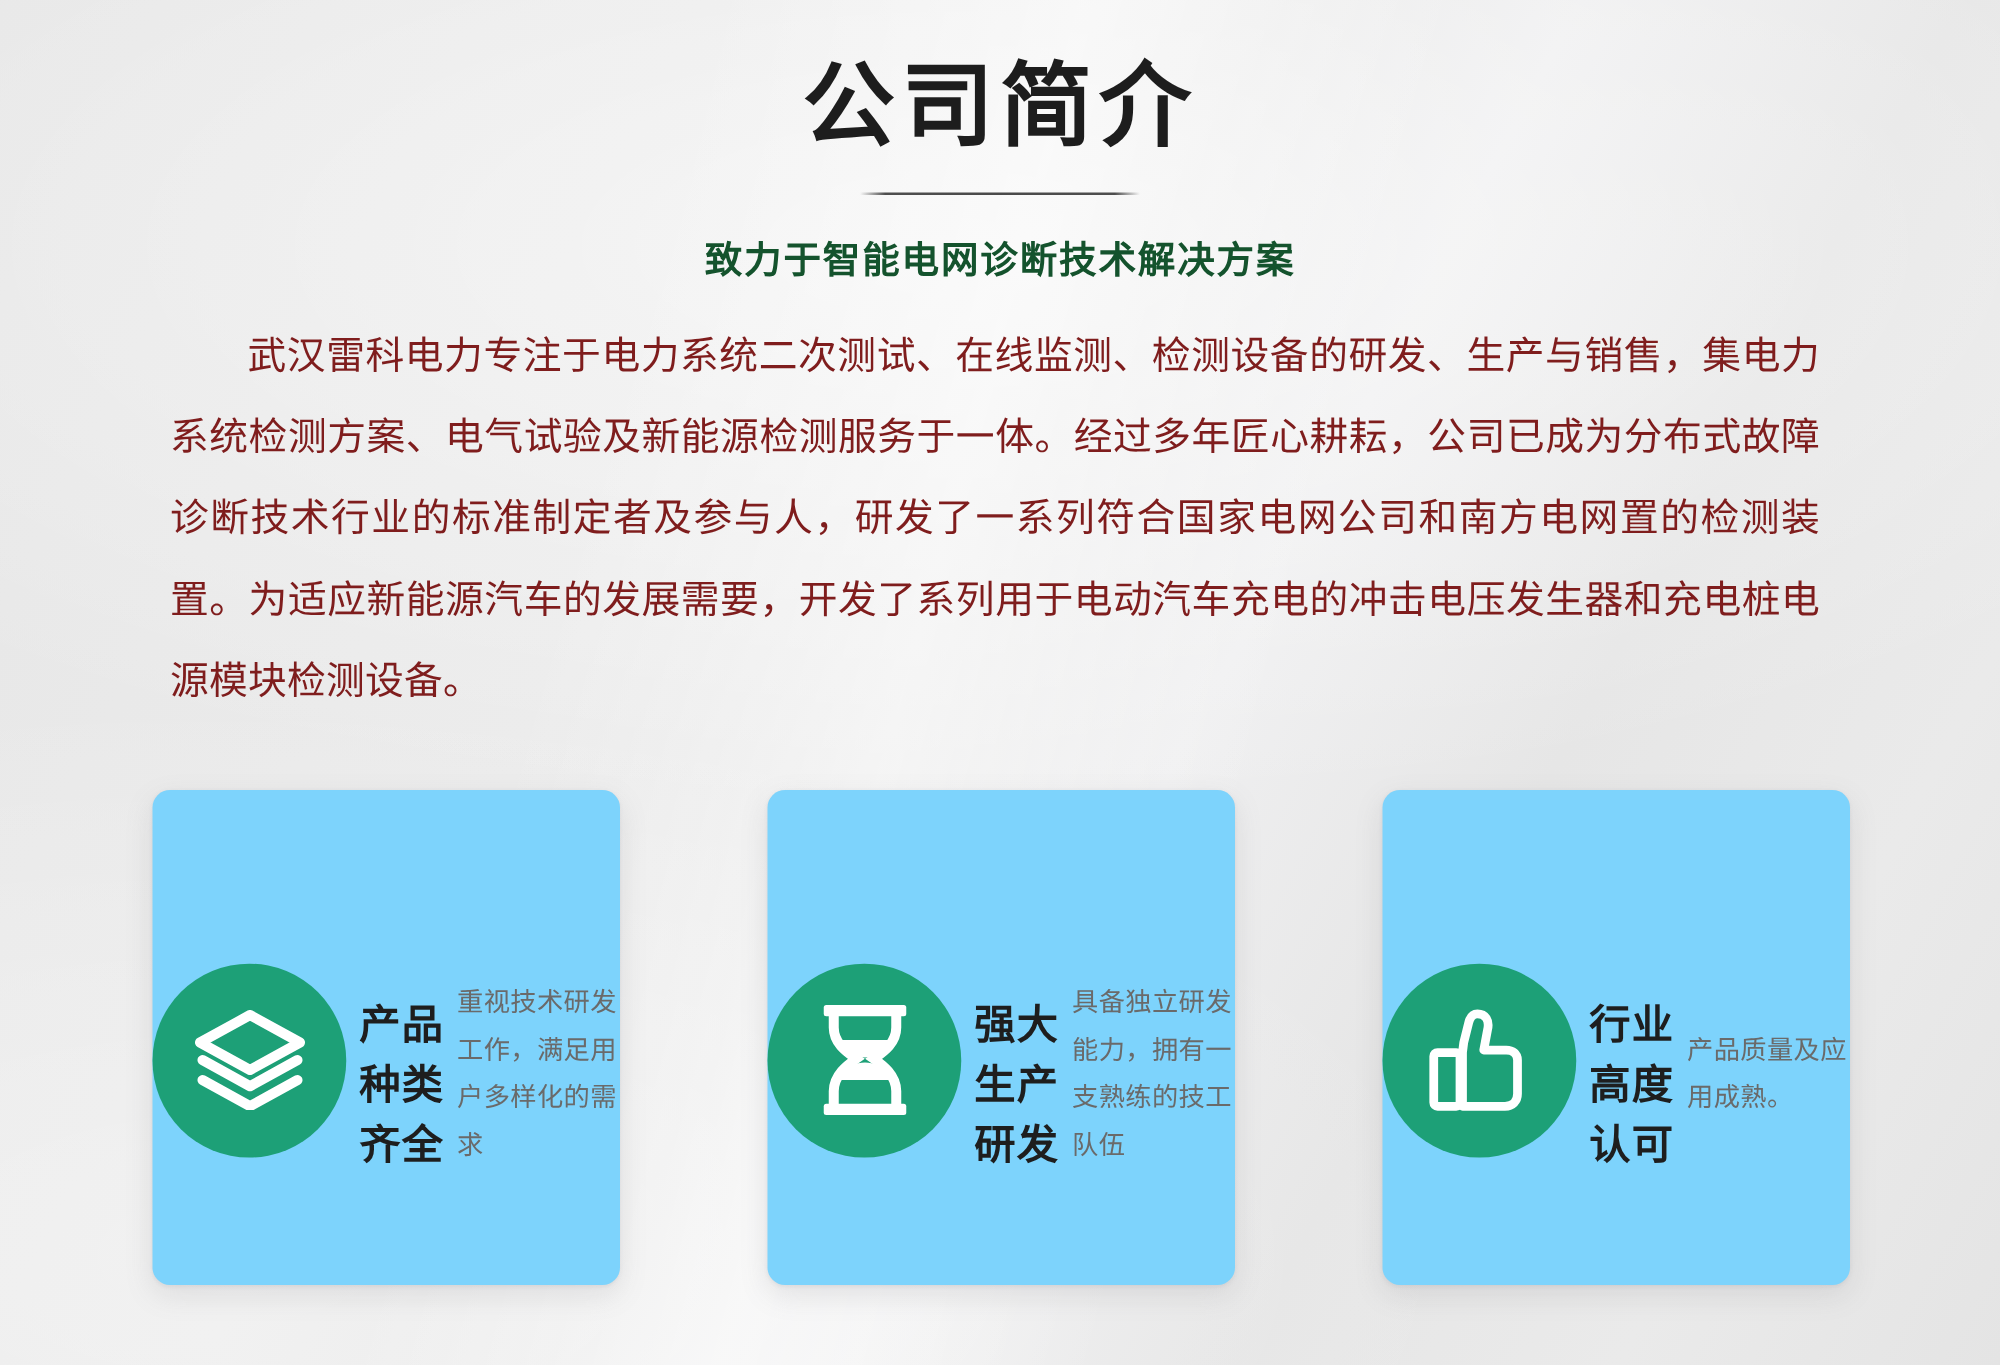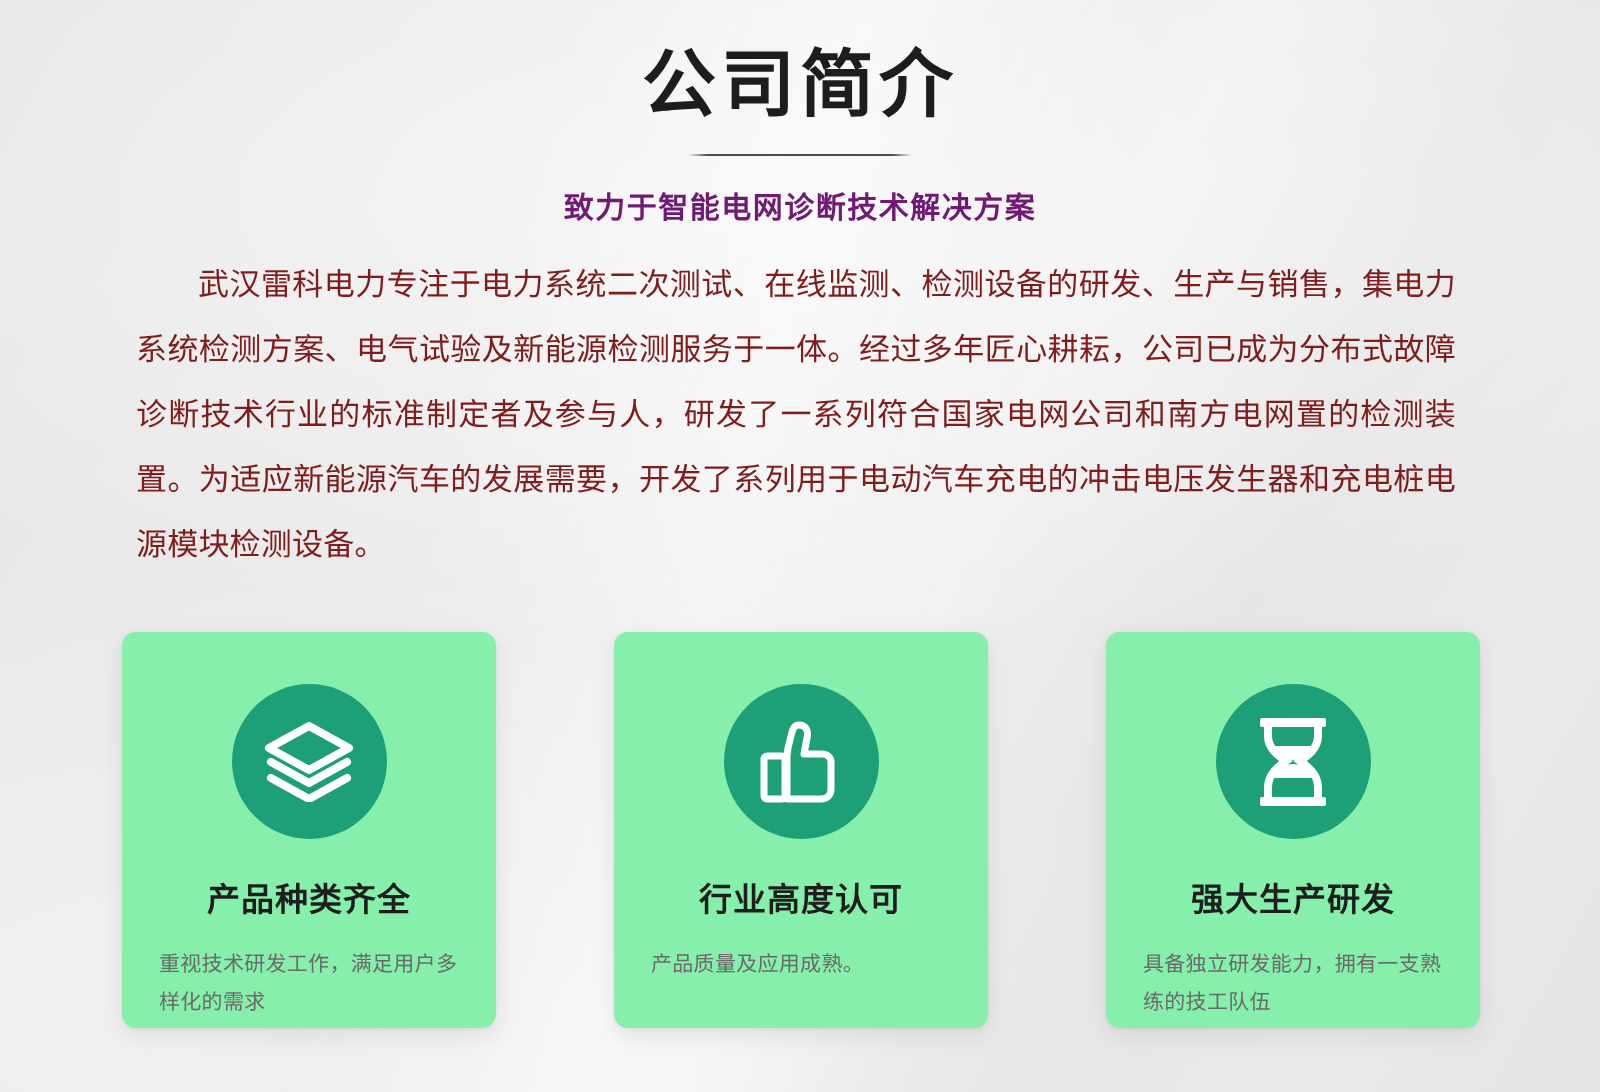--- a/index.html
+++ b/index.html
@@ -64,21 +64,21 @@
     width: 224px;
     height: 2px;
     margin: 26px auto 0;
     background: linear-gradient(90deg, rgba(90,90,90,0) 0%, #4e4e4e 9%, #4a4a4a 50%, #4e4e4e 91%, rgba(90,90,90,0) 100%);
   }
 
   .page-subtitle {
     margin-top: 27px;
     font-size: 30px;
     font-weight: 700;
-    color: #701a75;
+    color: #14532d;
     letter-spacing: 1.5px;
   }
 
   
   .intro {
     position: absolute;
     top: 252px;
     left: 136px;
     width: 1320px;
     font-size: 31px;
@@ -96,27 +96,27 @@
     top: 632px;
     left: 122px;
     width: 1358px;
     display: flex;
     justify-content: space-between;
   }
 
   .card {
     width: 374px;
     height: 396px;
-    background: #86efac;
+    background: #7dd3fc;
     border-radius: 14px;
     box-shadow: 0 8px 22px rgba(120,120,125,0.16), 0 1px 3px rgba(120,120,125,0.10);
     display: flex;
-    flex-direction: column;
+    flex-direction: row;
     align-items: center;
-    padding-top: 52px;
+    padding-top: 36px;
   }
 
   .card-icon-circle {
     width: 155px;
     height: 155px;
     border-radius: 50%;
     background: #1da077;
     display: flex;
     align-items: center;
     justify-content: center;
@@ -167,47 +167,47 @@
         <span>
           <svg width="92" height="80" viewBox="0 0 92 80" fill="none" aria-hidden="true">
             <path d="M46 4 L86 26 L46 48 L6 26 Z" stroke="#ffffff" stroke-width="8" stroke-linejoin="round" fill="none"></path>
             <path d="M8 40 L46 61 L84 40" stroke="#ffffff" stroke-width="8" stroke-linejoin="round" stroke-linecap="round" fill="none"></path>
             <path d="M8 56 L46 77 L84 56" stroke="#ffffff" stroke-width="8" stroke-linejoin="round" stroke-linecap="round" fill="none"></path>
           </svg>
         </span>
       </div>
       <div class="card-title">产品种类齐全</div>
       <div class="card-desc">重视技术研发工作，满足用户多样化的需求</div>
-    </div>
-
-    <div class="card">
-      <div class="card-icon-circle">
-        <span>
-          <svg width="88" height="88" viewBox="0 0 88 88" fill="none" aria-hidden="true">
-            <rect x="7" y="38" width="21" height="43" rx="3" stroke="#ffffff" stroke-width="7" fill="none"></rect>
-            <path d="M30 38 L30 81 L64 81 C70 81 74 77 74 71 L74 44 C74 39 70 36 65 36 L47 36 L50 20
-                     C52 12 48 7 42 7 C38 7 36 10 35 14 L31 30 Z" stroke="#ffffff" stroke-width="7" stroke-linejoin="round" fill="none"></path>
-          </svg>
-        </span>
-      </div>
-      <div class="card-title">行业高度认可</div>
-      <div class="card-desc">产品质量及应用成熟。</div>
     </div>
 
     <div class="card">
       <div class="card-icon-circle">
         <span>
           <svg width="78" height="92" viewBox="0 0 78 92" fill="none" aria-hidden="true">
             <rect x="6" y="2" width="66" height="9" rx="2" fill="#ffffff"></rect>
             <rect x="6" y="81" width="66" height="9" rx="2" fill="#ffffff"></rect>
             <path d="M14 11 L14 20 C14 33 25 40 32 45 C25 50 14 58 14 71 L14 81" stroke="#ffffff" stroke-width="8" stroke-linecap="round" fill="none"></path>
             <path d="M64 11 L64 20 C64 33 53 40 46 45 C53 50 64 58 64 71 L64 81" stroke="#ffffff" stroke-width="8" stroke-linecap="round" fill="none"></path>
             <path d="M19 30 C24 41 32 44 39 44 C46 44 54 41 59 30 Z" fill="#ffffff"></path>
             <path d="M19 62 C24 51 32 48 39 48 C46 48 54 51 59 62 Z" fill="#ffffff"></path>
           </svg>
         </span>
       </div>
       <div class="card-title">强大生产研发</div>
       <div class="card-desc">具备独立研发能力，拥有一支熟练的技工队伍</div>
     </div>
 
+    <div class="card">
+      <div class="card-icon-circle">
+        <span>
+          <svg width="88" height="88" viewBox="0 0 88 88" fill="none" aria-hidden="true">
+            <rect x="7" y="38" width="21" height="43" rx="3" stroke="#ffffff" stroke-width="7" fill="none"></rect>
+            <path d="M30 38 L30 81 L64 81 C70 81 74 77 74 71 L74 44 C74 39 70 36 65 36 L47 36 L50 20
+                     C52 12 48 7 42 7 C38 7 36 10 35 14 L31 30 Z" stroke="#ffffff" stroke-width="7" stroke-linejoin="round" fill="none"></path>
+          </svg>
+        </span>
+      </div>
+      <div class="card-title">行业高度认可</div>
+      <div class="card-desc">产品质量及应用成熟。</div>
+    </div>
+
   </div>
 </div>
 
 </body></html>

